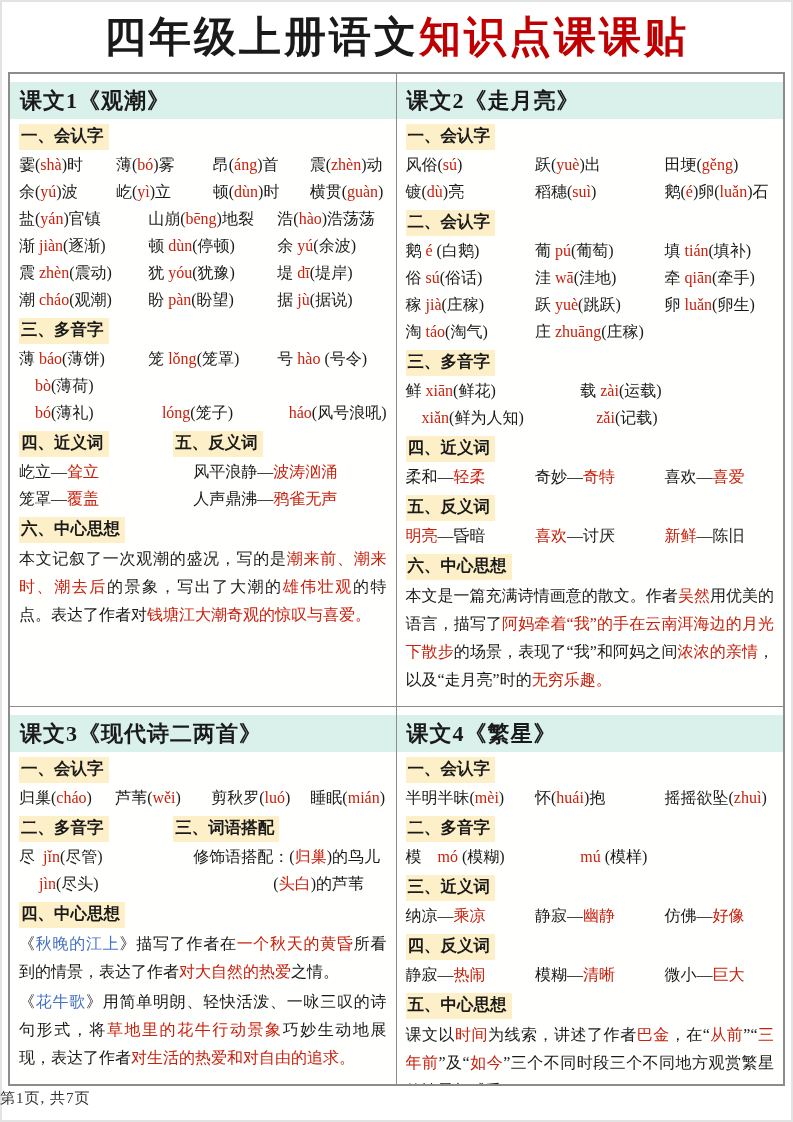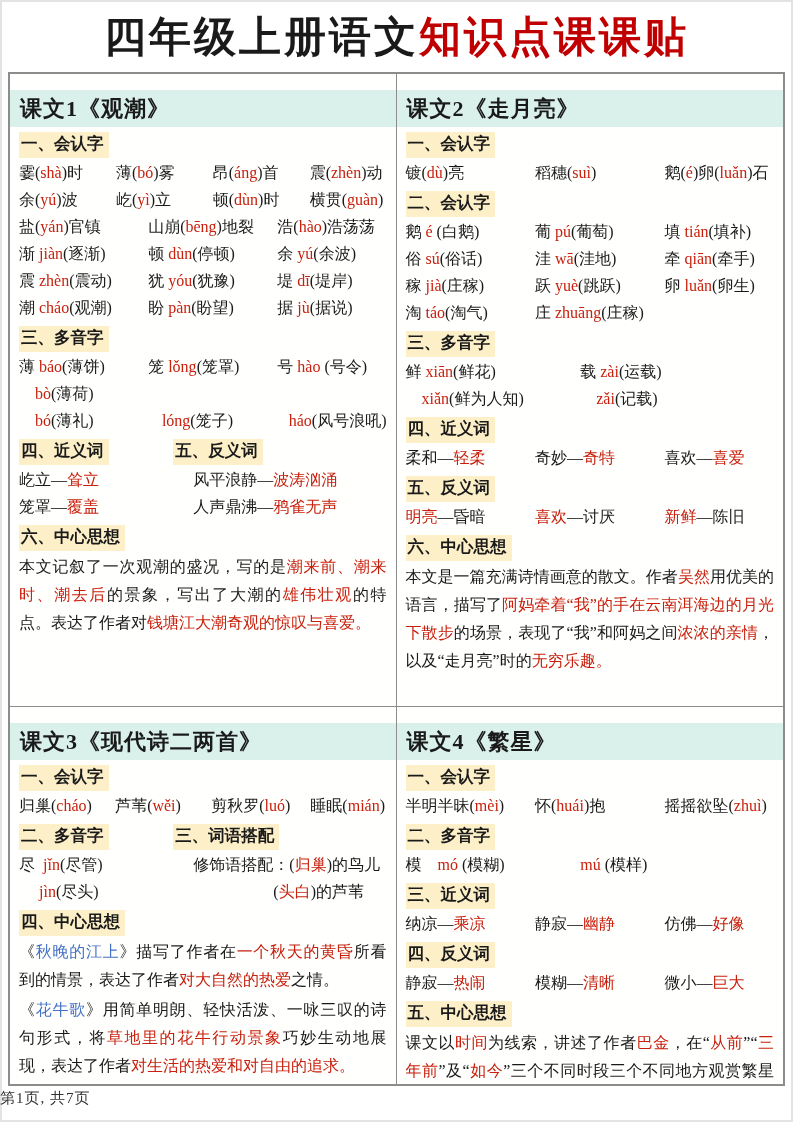--- a/index.html
+++ b/index.html
@@ -17,21 +17,21 @@
   .page-title .t-red{color:var(--titlered,#c00000);margin-top:32px;}
   .lessons{
     width:777px;margin:0 auto;
     border:2px solid var(--border,#8c8c8c);
     display:grid;grid-template-columns:1fr 1fr;grid-template-rows:633px 377px;
     box-sizing:border-box;
   }
   .card{
     border-right:1px solid var(--border,#8c8c8c);
     border-bottom:1px solid var(--border,#8c8c8c);
-    overflow:hidden;padding:16px 9px 4px;box-sizing:border-box;background:#fffffe;
+    overflow:hidden;padding:8px 9px 4px;box-sizing:border-box;background:#fffffe;
   }
   .card:nth-child(2n){border-right:none;}
   .card:nth-child(n+3){border-bottom:none;}
   .card-title{
     margin:0 -9px 4px;padding:4px 10px 3px;
     background:var(--mint,#d9f1ea);
     font-size:22px;font-weight:bold;letter-spacing:1px;
   }
   .sec-heads{display:flex;margin:5px 0 2px;line-height:24px;font-family:Liberation Mono, monospace;}
   .head-cell{flex:1 1 0;}
@@ -132,20 +132,25 @@
       <div class="row para">
         <div class="cell"><span class="seg">本文记叙了一次观潮的盛况，写的是</span><span class="seg-r">潮来前、潮来时、潮去后</span><span class="seg">的景象，写出了大潮的</span><span class="seg-r">雄伟壮观</span><span class="seg">的特点。表达了作者对</span><span class="seg-r">钱塘江大潮奇观的惊叹与喜爱。</span></div>
       </div>
     </section>
     <section class="card">
       <h2 class="card-title">课文2《走月亮》</h2>
       <div class="sec-heads">
         <div class="head-cell"><span class="sec-head">一、会认字</span></div>
       </div>
       <div class="row">
+        <div class="cell"><span class="seg">风俗(</span><span class="seg-r">sú</span><span class="seg">)</span></div>
+        <div class="cell"><span class="seg">跃(</span><span class="seg-r">yuè</span><span class="seg">)出</span></div>
+        <div class="cell"><span class="seg">田埂(</span><span class="seg-r">gěng</span><span class="seg">)</span></div>
+      </div>
+      <div class="row">
         <div class="cell"><span class="seg">镀(</span><span class="seg-r">dù</span><span class="seg">)亮</span></div>
         <div class="cell"><span class="seg">稻穗(</span><span class="seg-r">suì</span><span class="seg">)</span></div>
         <div class="cell"><span class="seg">鹅(</span><span class="seg-r">é</span><span class="seg">)卵(</span><span class="seg-r">luǎn</span><span class="seg">)石</span></div>
       </div>
       <div class="sec-heads">
         <div class="head-cell"><span class="sec-head">二、会认字</span></div>
       </div>
       <div class="row">
         <div class="cell"><span class="seg">鹅 </span><span class="seg-r">é</span><span class="seg"> (白鹅)</span></div>
         <div class="cell"><span class="seg">葡 </span><span class="seg-r">pú</span><span class="seg">(葡萄)</span></div>

